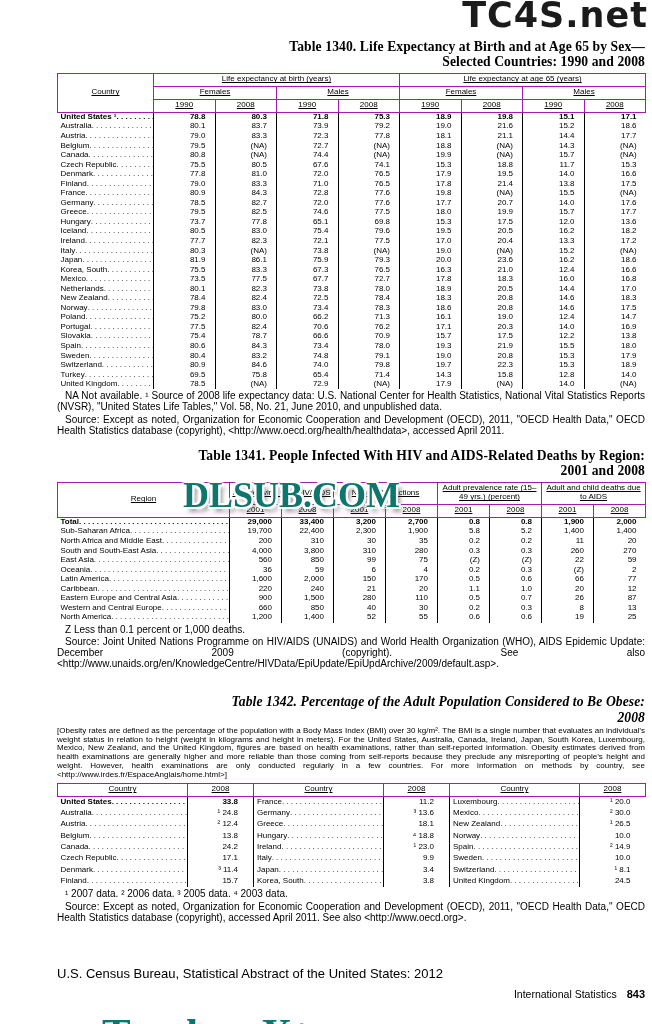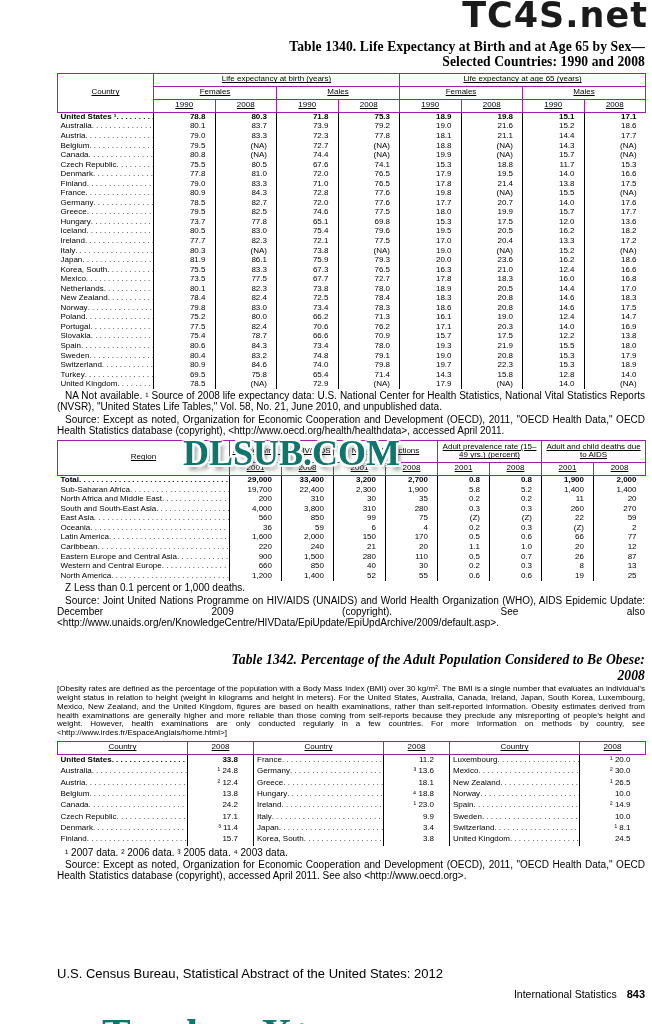--- a/index.html
+++ b/index.html
@@ -560,20 +560,24 @@
           <td class="num">17.9</td>
           <td class="num">(NA)</td>
           <td class="num">14.0</td>
           <td class="num">(NA)</td>
         </tr>
       </tbody>
   </table>
   <p class="note">NA Not available. ¹ Source of 2008 life expectancy data: U.S. National Center for Health Statistics, National Vital Statistics Reports (NVSR), "United States Life Tables," Vol. 58, No. 21, June 2010, and unpublished data.</p>
   <p class="note">Source: Except as noted, Organization for Economic Cooperation and Development (OECD), 2011, "OECD Health Data," OECD Health Statistics database (copyright), &lt;http://www.oecd.org/health/healthdata&gt;, accessed April 2011.</p>
 
+  <h2 class="tbl-title mt-1341">
+    <span>Table 1341. People Infected With HIV and AIDS-Related Deaths by Region:</span>
+    <span>2001 and 2008</span>
+  </h2>
   <div class="tbl-wrap">
     <div class="wm-red wm-mid">DLSUB.COM</div>
     <table class="stat" id="t1341">
       <colgroup>
           <col class="r-region">
           <col class="r-val">
           <col class="r-val">
           <col class="r-val">
           <col class="r-val">
           <col class="r-val">

